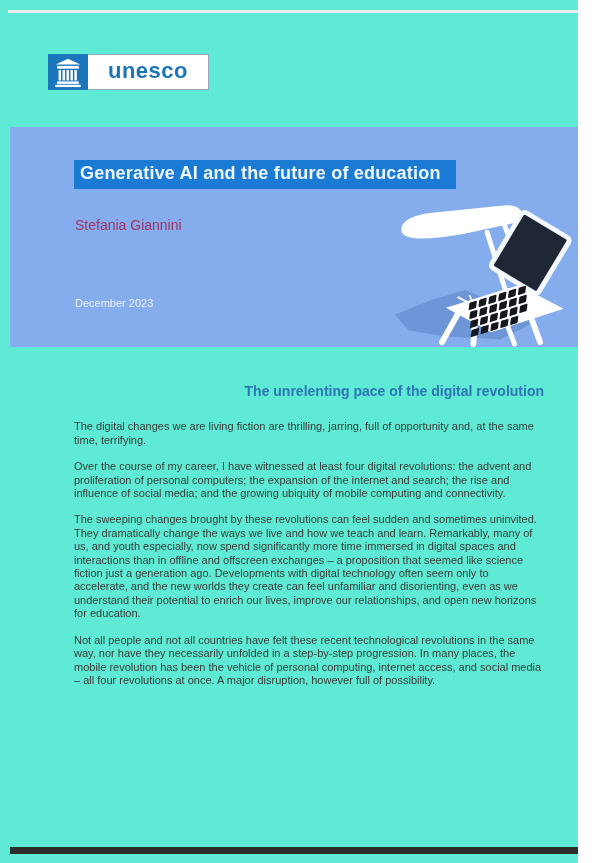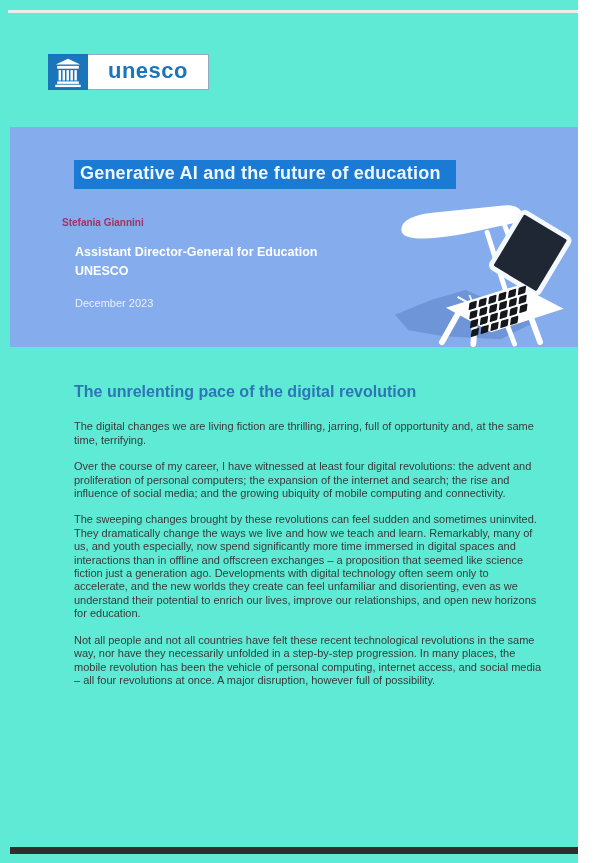--- a/index.html
+++ b/index.html
@@ -18,28 +18,28 @@
   }
   .logo-word{color:#1b75bb;font-size:22px;font-weight:bold;letter-spacing:.5px;line-height:1;transform:translateY(-1px);}
 
   
   .banner{position:absolute;left:10px;top:127px;width:593px;height:220px;background:#85acec;}
   .banner-title{
     position:absolute;left:64px;top:33px;margin:0;
     background:#1a7ad4;color:#eef6ff;font-size:18px;font-weight:600;
     padding:3px 15px 5px 6px;letter-spacing:.2px;white-space:nowrap;
   }
-  .banner-author{position:absolute;left:52px;top:90px;color:#a13366;font-size:10px;font-weight:bold;}
+  .banner-author{position:absolute;left:65px;top:90px;color:#a13366;font-size:14px;font-weight:normal;}
   .banner-role{position:absolute;left:65px;top:116px;color:#ffffff;font-size:12.5px;font-weight:bold;line-height:19px;}
   .banner-date{position:absolute;left:65px;top:170px;color:rgba(255,255,255,.82);font-size:11px;}
   .chair{position:absolute;right:3px;top:68px;}
 
   
   .doc-body{position:absolute;left:74px;top:385px;width:470px;color:#3a3a3a;font-size:11px;line-height:13.4px;}
-  .doc-heading{margin:0 0 22px 0;color:#2e75b6;font-size:16px;font-weight:bold;}
+  .doc-heading{margin:0 0 22px 0;color:#2e75b6;font-size:14px;font-weight:bold;text-align:right;}
   .doc-body p{margin:0 0 13px 0;}
 
   .bottom-bar{position:absolute;left:10px;top:847px;width:593px;height:7px;background:#2e2e2e;}
 </style>
 </head>
 <body>
 
 <div class="page">
 
   <div class="top-rule"></div>
@@ -61,24 +61,20 @@
       </svg>
     </div>
     <div class="logo-textbox">
       <span class="logo-word">unesco</span>
     </div>
   </div>
 
   <div class="banner">
     <h1 class="banner-title">Generative AI and the future of education</h1>
     <div class="banner-author">Stefania Giannini</div>
-    <div class="banner-role">
-      <div>Assistant Director-General for Education</div>
-      <div>UNESCO</div>
-    </div>
     <div class="banner-date">December 2023</div>
 
     <svg class="chair" width="215" height="152" viewBox="0 0 215 155" aria-hidden="true">
 
       <polygon points="8,122 45,107 80,97 128,118 150,130 116,147 58,144 22,138" fill="#6e95d8"></polygon>
 
       <path d="M142,112 L156,150" stroke="#ffffff" stroke-width="6" stroke-linecap="round" fill="none"></path>
       <path d="M90,118 L88,152" stroke="#ffffff" stroke-width="6" stroke-linecap="round" fill="none"></path>
 
       <path d="M74,118 L56,150" stroke="#ffffff" stroke-width="6" stroke-linecap="round" fill="none"></path>

